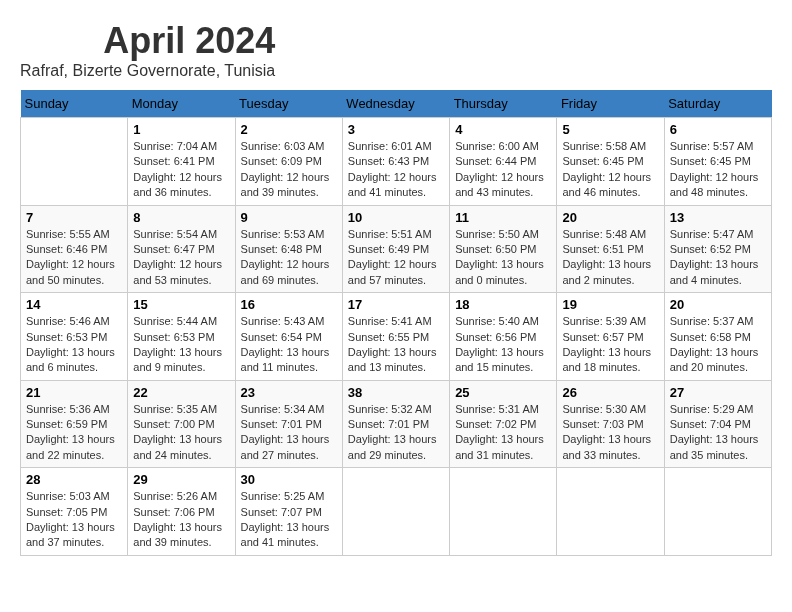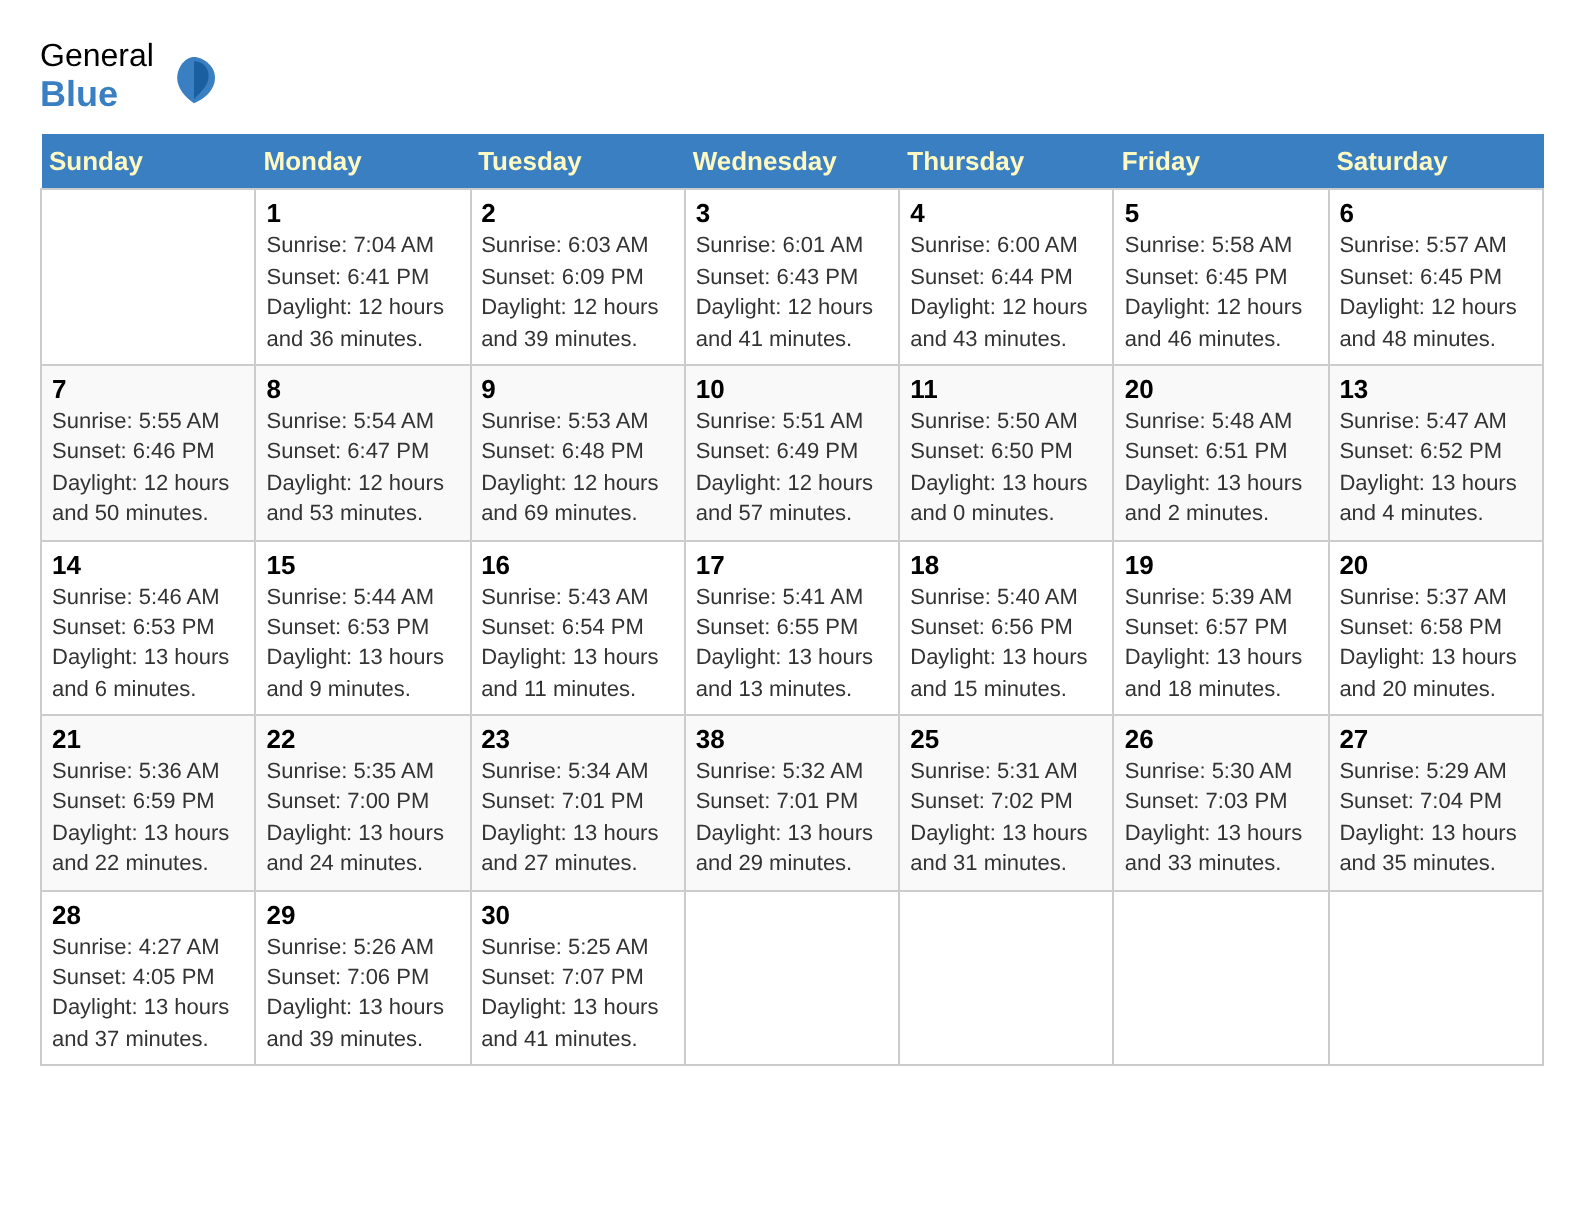--- a/index.html
+++ b/index.html
@@ -47,25 +47,25 @@
       font-size: 16px;
       color: #333;
     }
     table {
       width: 100%;
       border-collapse: collapse;
       font-size: 11.5px;
     }
     thead tr th {
       background: #3a7fc1;
-      color: #fef9c3;
+      color: #000000;
       padding: 6px 4px;
       text-align: left;
       font-size: 13px;
-      font-weight: bold;
+      font-weight: normal;
     }
     tbody tr td {
       border: 1px solid #ccc;
       padding: 4px 5px;
       vertical-align: top;
       width: 14.28%;
       background: #fff;
     }
     tbody tr:nth-child(even) td {
       background: #f9f9f9;
@@ -82,29 +82,23 @@
       font-size: 11px;
     }
     .empty-cell {
       background: #fff !important;
     }
   </style>
 </head>
 <body>
 
 <div class="header">
-  <div class="logo">
-    <div class="logo-text">
-      <span>General</span>
-      <span class="logo-blue">Blue</span>
-    </div>
-    <svg class="logo-bird" viewBox="0 0 40 40">
-      <path d="M20 5 C25 5, 35 10, 35 20 C35 28, 28 35, 20 38 C15 35, 8 28, 8 20 C8 12, 14 5, 20 5Z" fill="#3a7fc1"></path>
-      <path d="M20 8 C27 8, 32 14, 30 22 C28 28, 22 33, 20 35 L20 8Z" fill="#1a5fa0"></path>
-    </svg>
+  <div class="title-area">
+    <div class="main-title">April 2024</div>
+    <div class="subtitle">Rafraf, Bizerte Governorate, Tunisia</div>
   </div>
 </div>
 
 <table>
   <thead>
     <tr>
     <th>Sunday</th>
         <th>Monday</th>
         <th>Tuesday</th>
         <th>Wednesday</th>
@@ -308,22 +302,22 @@
           <span class="day-num">27</span>
           <div class="cell-text">Sunrise: 5:29 AM</div>
           <div class="cell-text">Sunset: 7:04 PM</div>
           <div class="cell-text">Daylight: 13 hours</div>
           <div class="cell-text">and 35 minutes.</div>
         </td>
       </tr>
       <tr>
         <td>
           <span class="day-num">28</span>
-          <div class="cell-text">Sunrise: 4:27 AM</div>
-          <div class="cell-text">Sunset: 4:05 PM</div>
+          <div class="cell-text">Sunrise: 5:03 AM</div>
+          <div class="cell-text">Sunset: 7:05 PM</div>
           <div class="cell-text">Daylight: 13 hours</div>
           <div class="cell-text">and 37 minutes.</div>
         </td>
         <td>
           <span class="day-num">29</span>
           <div class="cell-text">Sunrise: 5:26 AM</div>
           <div class="cell-text">Sunset: 7:06 PM</div>
           <div class="cell-text">Daylight: 13 hours</div>
           <div class="cell-text">and 39 minutes.</div>
         </td>

